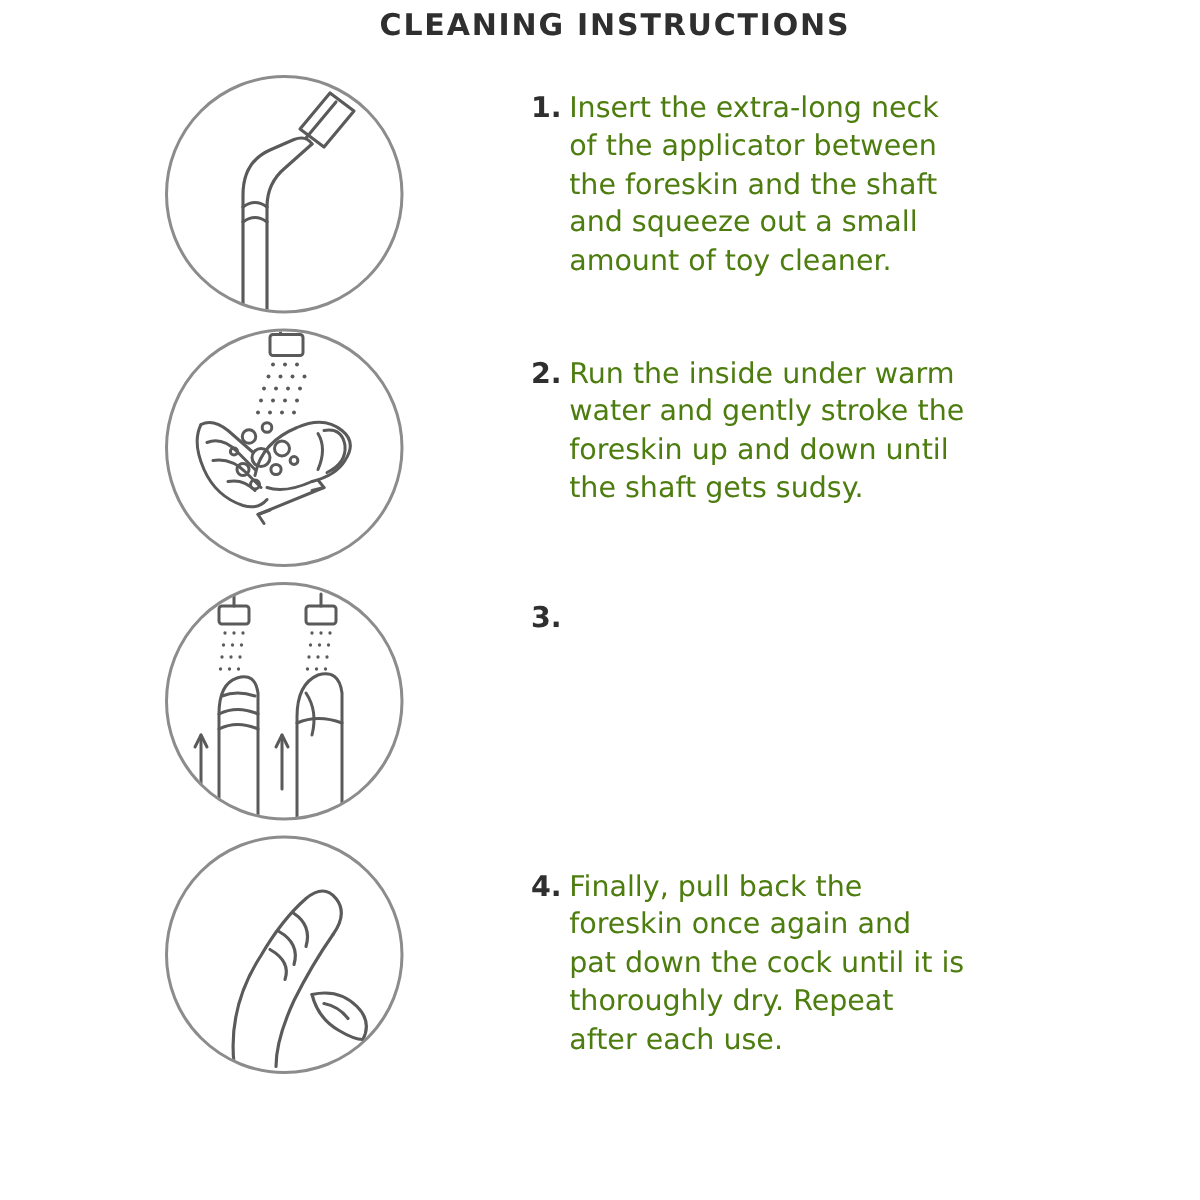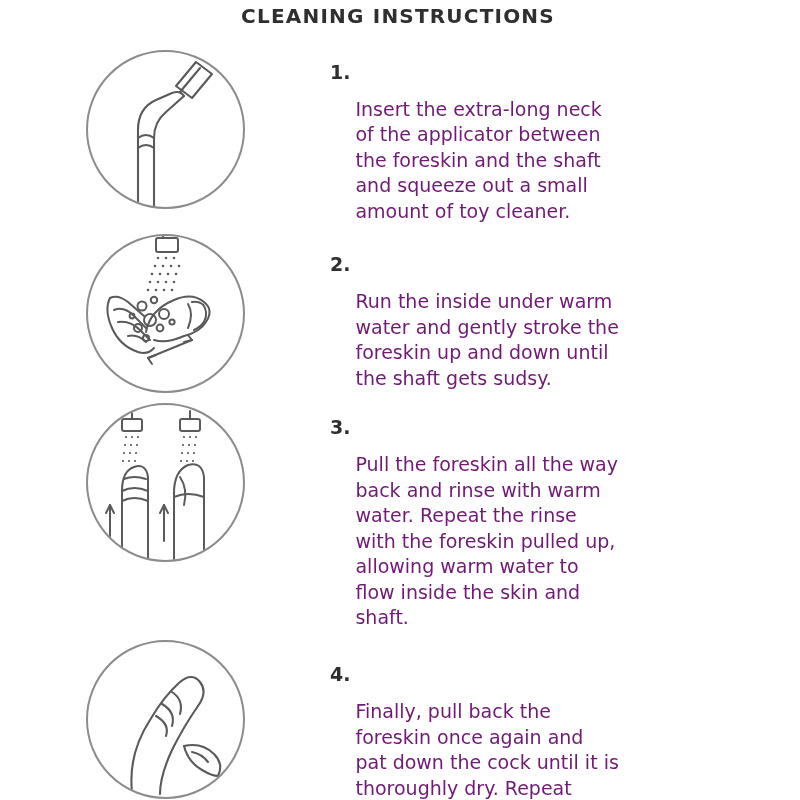--- a/index.html
+++ b/index.html
@@ -12,20 +12,21 @@
     height: 800px;
     font-family: "DejaVu Sans", sans-serif;
     color: #3b3b3b;
     overflow: hidden;
   }
   .page {
     position: relative;
     width: 796px;
     height: 800px;
     box-sizing: border-box;
+    padding-left: 24px;
   }
   .title {
     text-align: center;
     font-size: 20px;
     font-weight: bold;
     letter-spacing: 0.06em;
     color: #2f2f2f;
     padding-top: 4px;
     line-height: 1.2;
   }
@@ -68,23 +69,22 @@
     font-size: 19px;
     font-weight: bold;
     color: #2f2f2f;
     line-height: 1.34;
     margin-right: 5px;
     flex: 0 0 auto;
   }
   .body-text {
     font-size: 19px;
     line-height: 1.34;
-    color: #701a75;
+    color: #4d7c0f;
     max-width: 265px;
-    margin-top: 37px;
   }
   .step-1 .text-col { padding-top: 10px; }
   .step-2 .text-col { padding-top: 18px; }
   .step-3 .text-col { padding-top: 12px; }
   .step-4 .text-col { padding-top: 22px; }
 </style>
 </head>
 <body>
 
 <div class="page">
@@ -234,21 +234,20 @@
               <path d="M22 136 L22 100"></path>
               <path d="M22 100 L18 108 M22 100 L26 108"></path>
               <path d="M76 136 L76 100"></path>
               <path d="M76 100 L72 108 M76 100 L80 108"></path>
             </g>
           </svg>
         </div>
       </div>
       <div class="text-col">
         <span class="num">3.</span>
-        <span class="body-text">Pull the foreskin all the way back and rinse with warm water. Repeat the rinse with the foreskin pulled up, allowing warm water to flow inside the skin and shaft.</span>
       </div>
     </div>
 
     <div class="step step-4">
       <div class="illus-wrap">
         <div class="circle">
           <svg width="155" height="155" viewBox="0 0 155 155" xmlns="http://www.w3.org/2000/svg">
             <g fill="none" stroke="#5a5a5a" stroke-width="2.1" stroke-linejoin="round" stroke-linecap="round">
 
               <path d="M44 150 Q40 112 62 78 Q76 54 92 40 Q104 30 112 40 Q120 50 110 64"></path>

